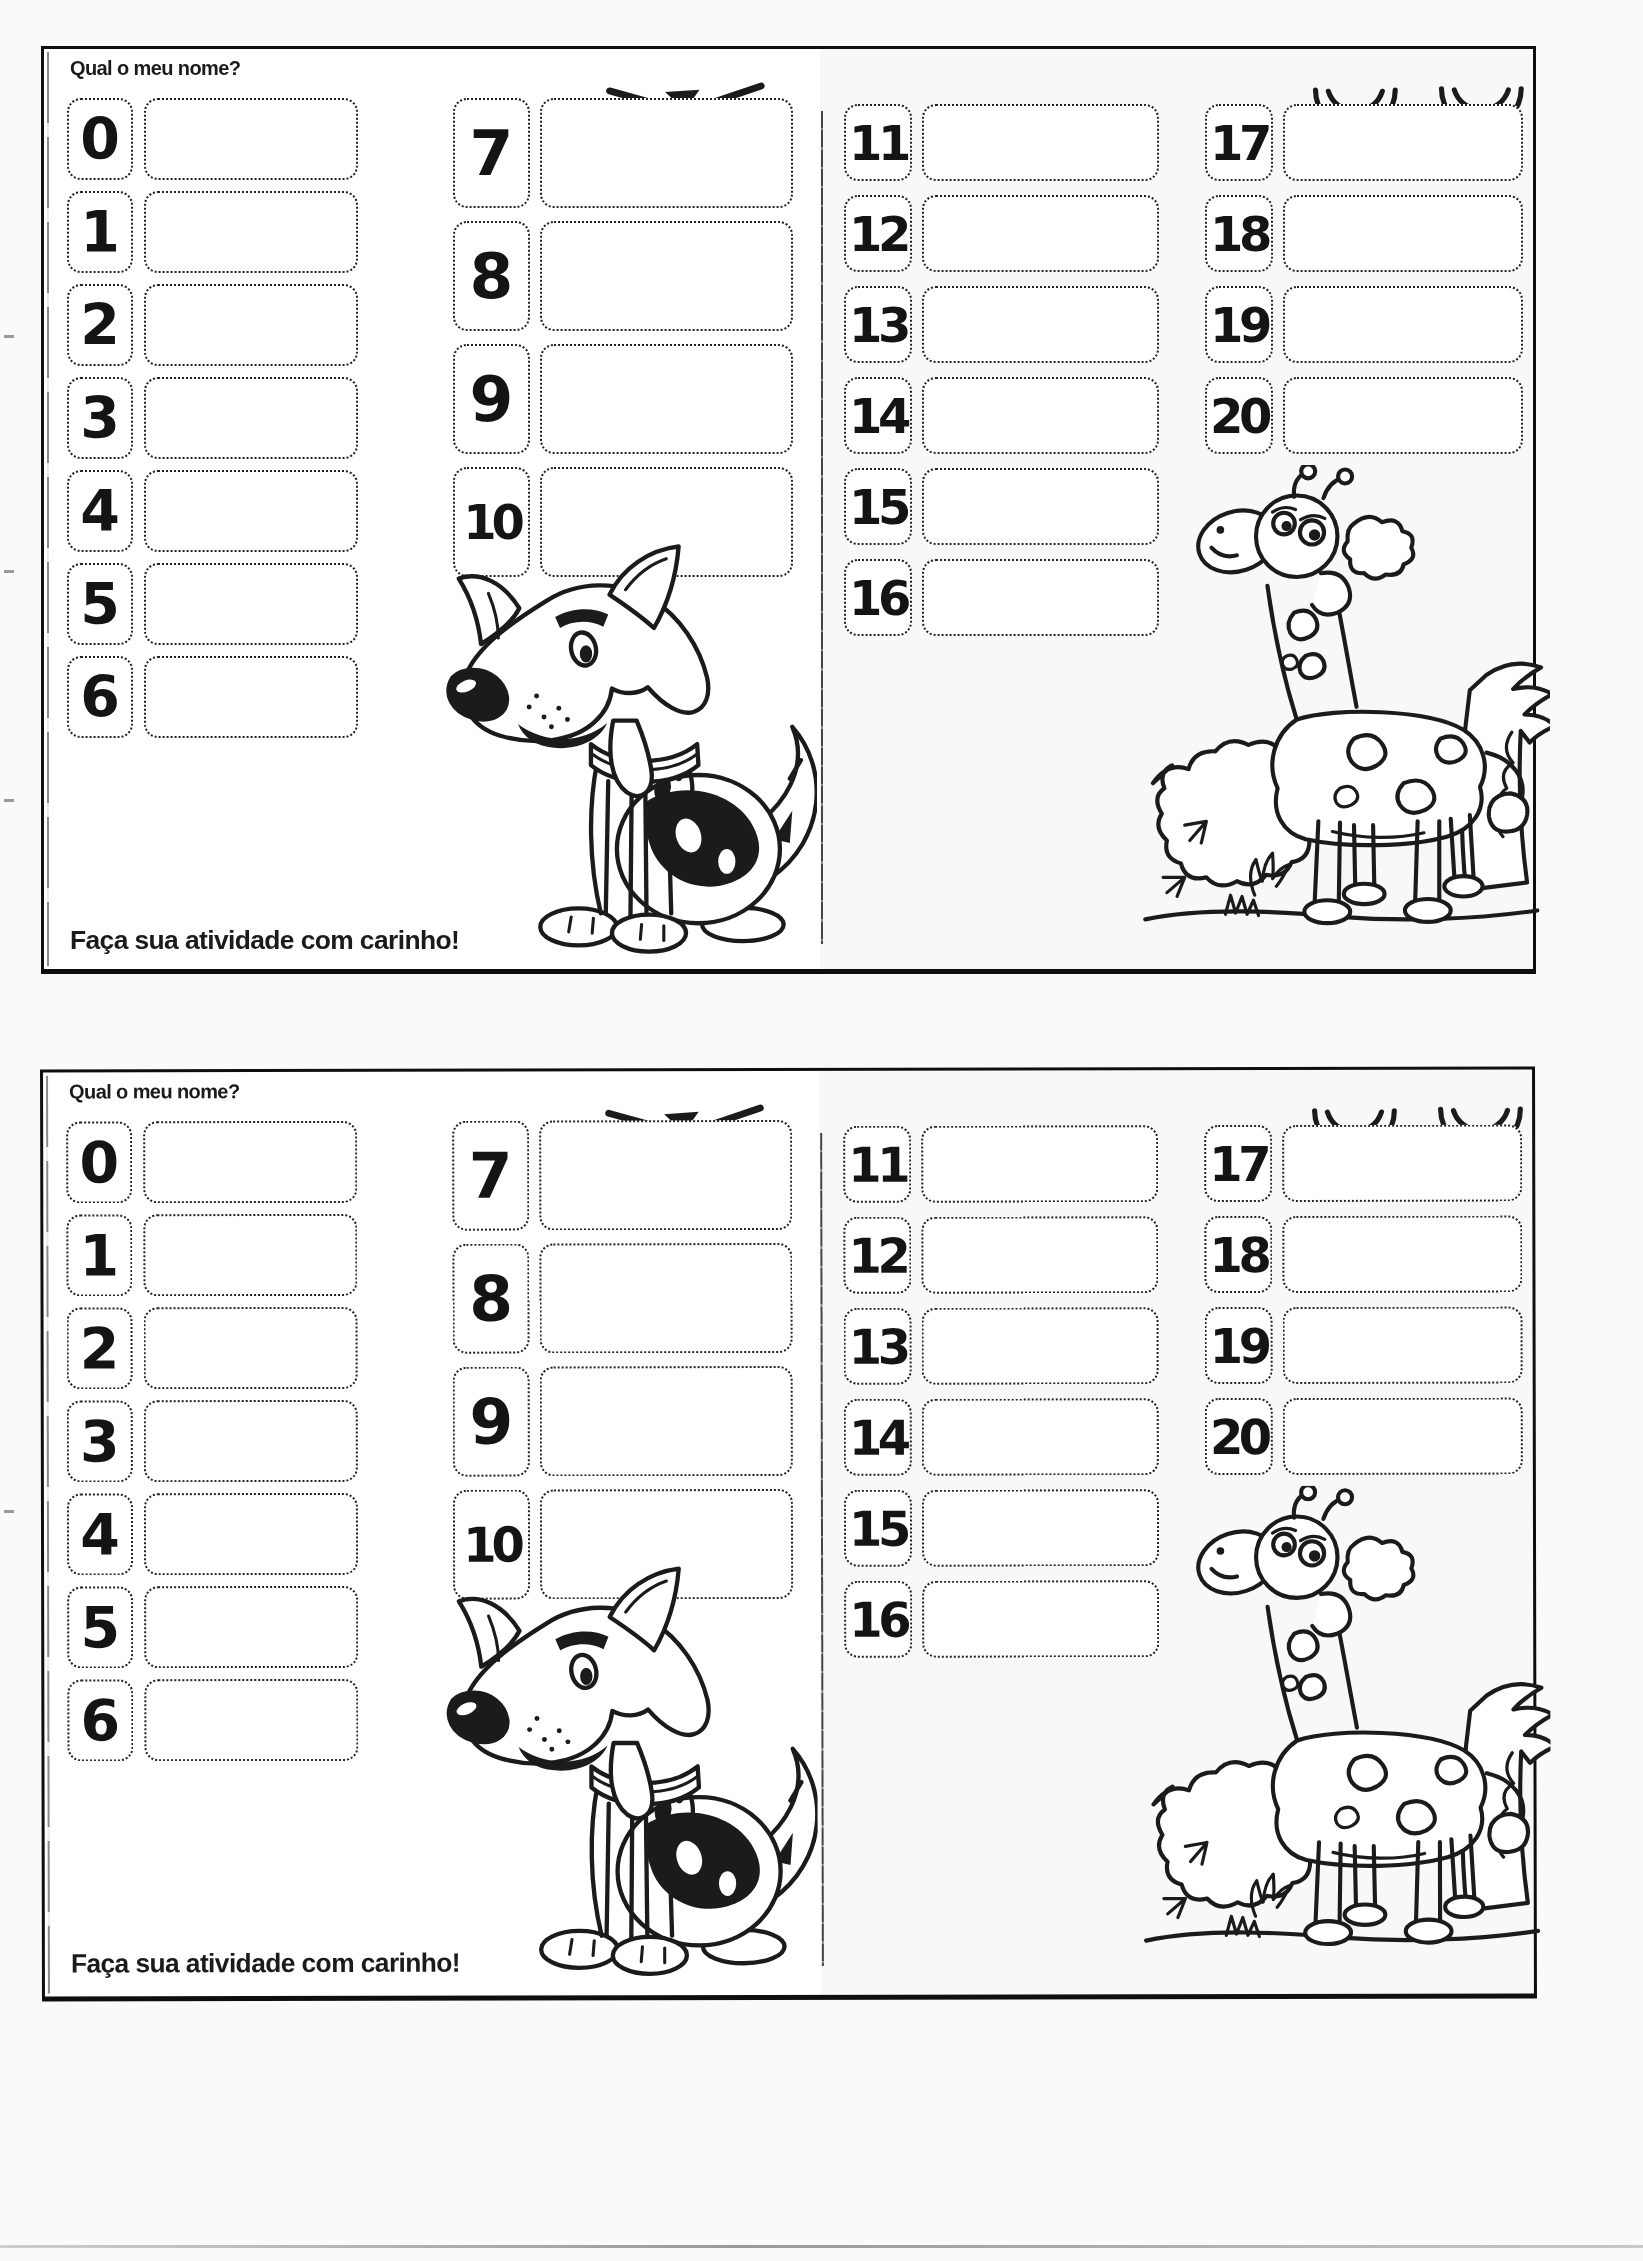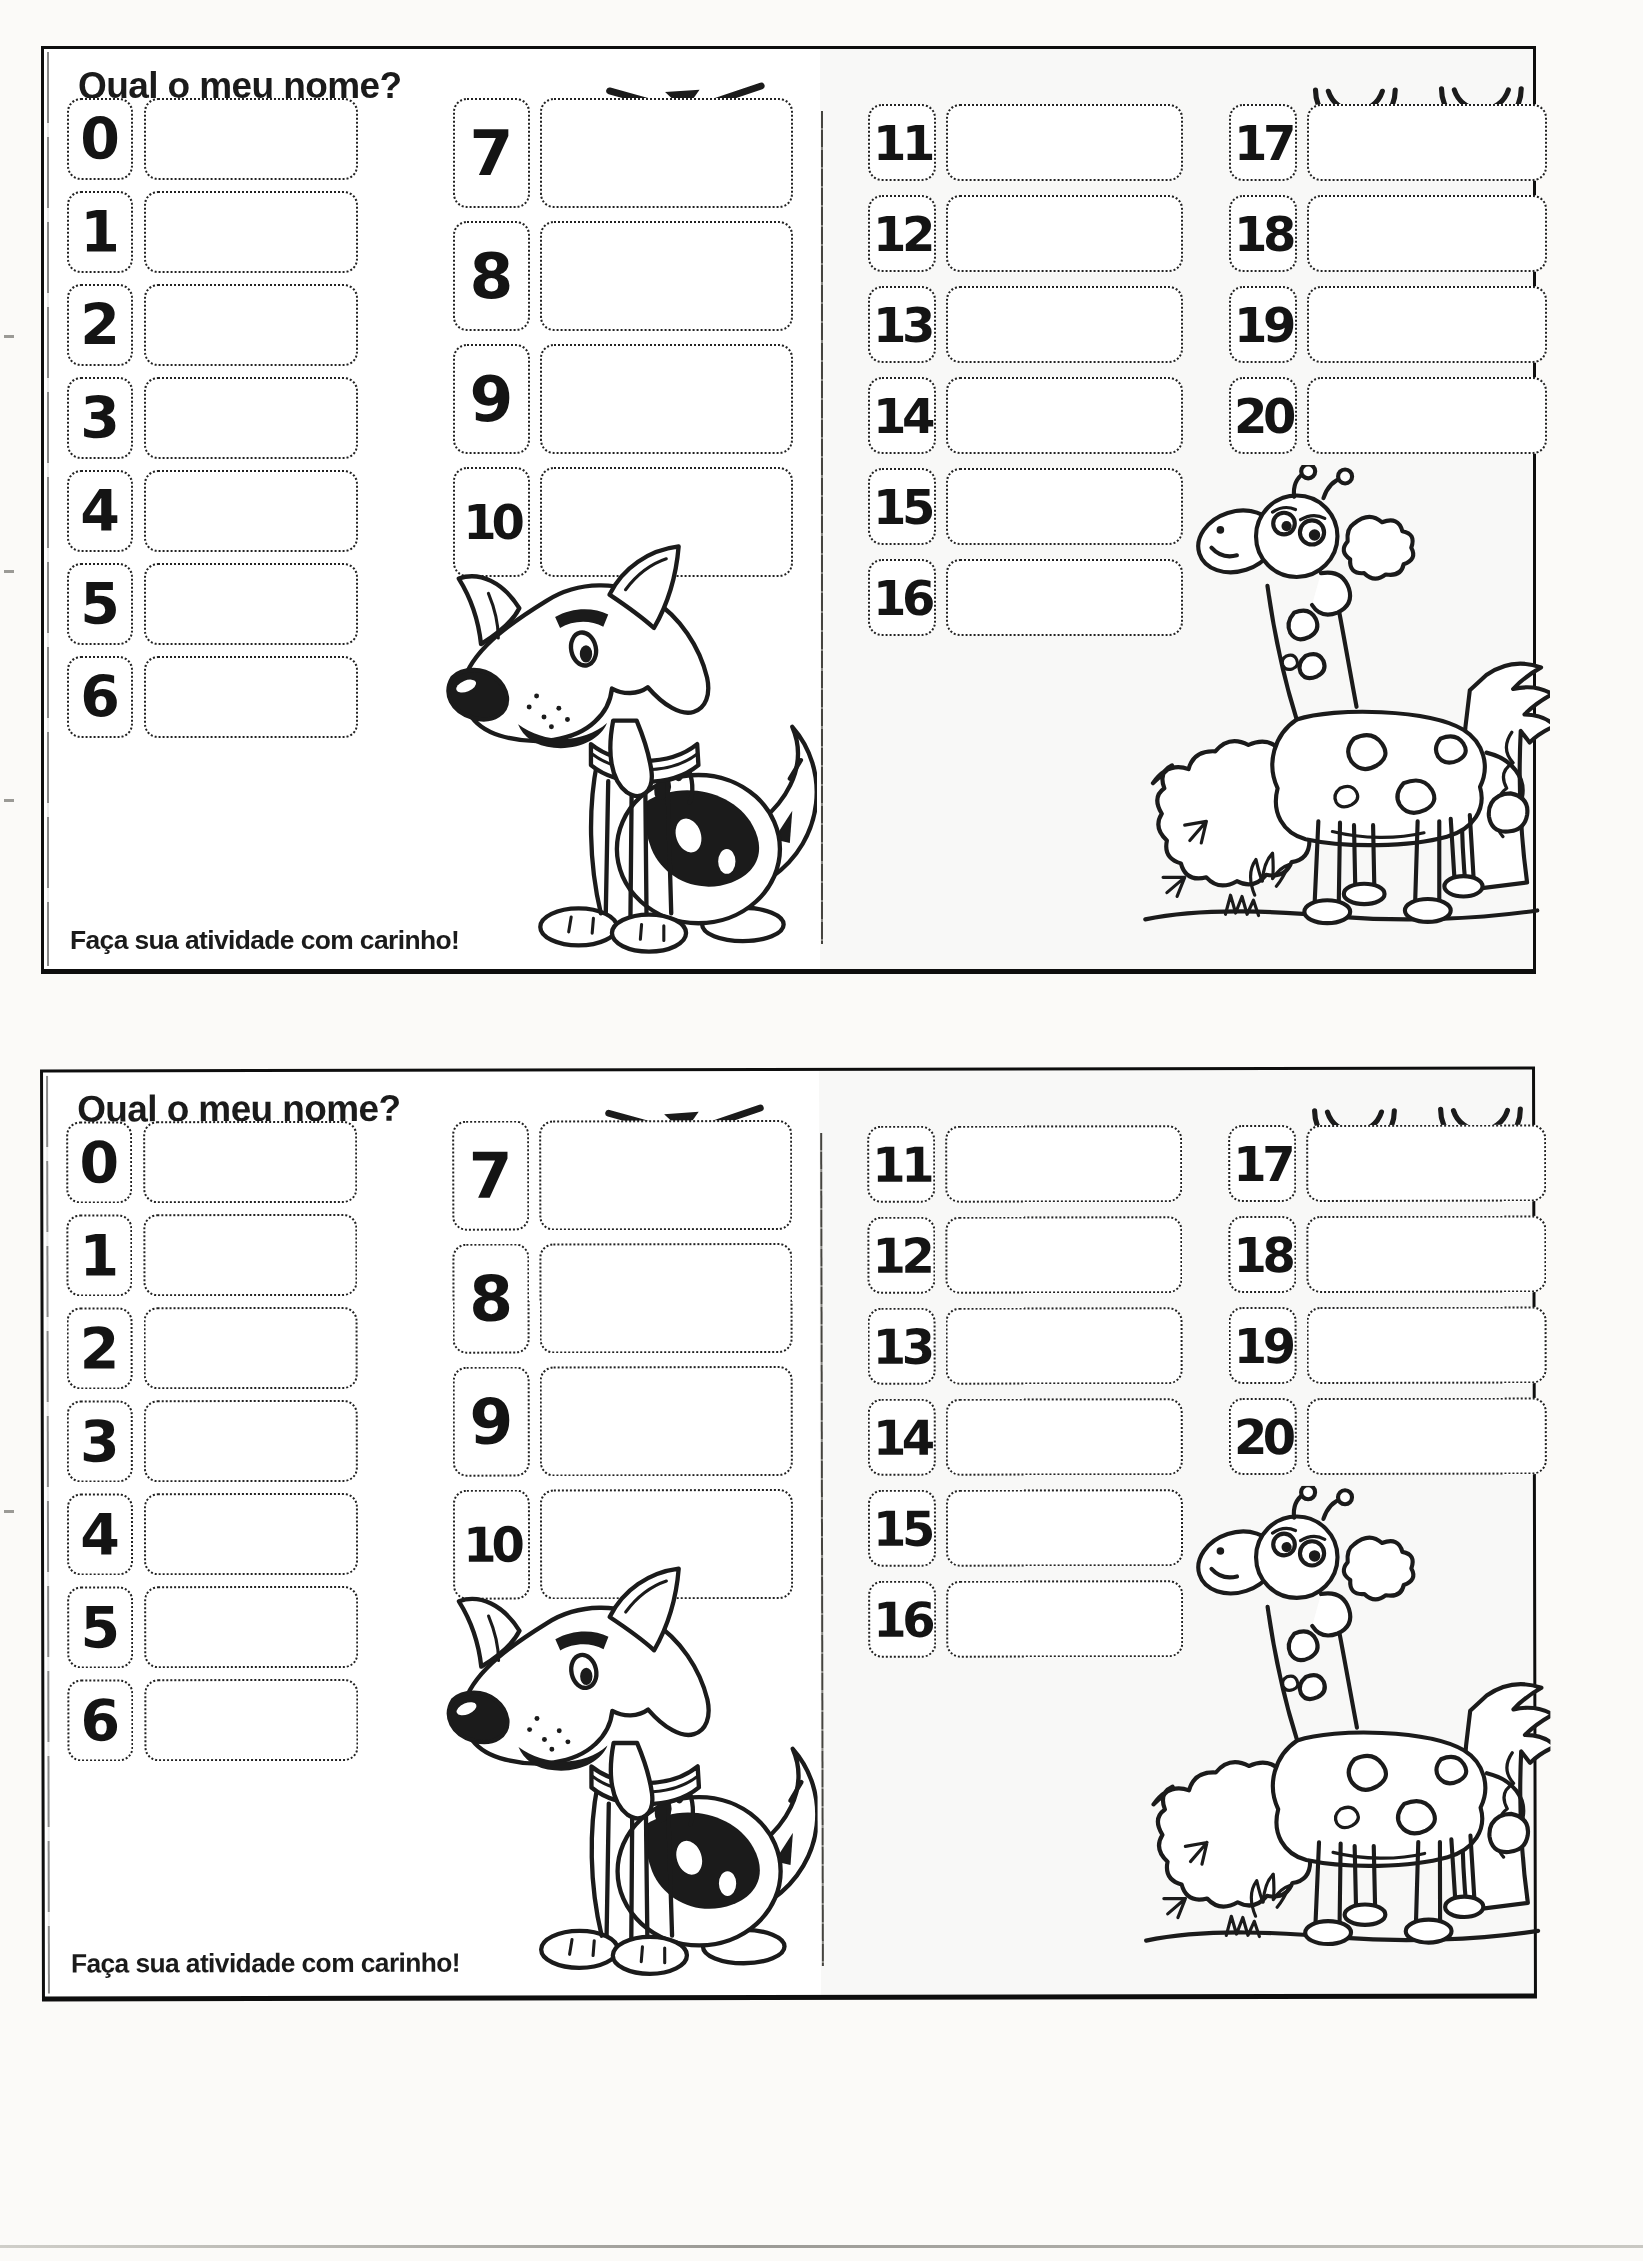--- a/index.html
+++ b/index.html
@@ -5,42 +5,42 @@
   html,body{margin:0;padding:0;background:#fbfaf8;}
   .page{position:relative;width:1643px;height:2261px;background:#fbfaf8;overflow:hidden;
         font-family:"Liberation Sans",sans-serif;color:#1b1b1b;}
   .sheet{position:absolute;left:41px;width:1495px;background:#fff;
          border:3.2px solid #0e0e0e;border-bottom-width:5.8px;box-sizing:border-box;}
   #sheet-0{top:46px;height:928px;}
   #sheet-1{top:1068px;height:932px;transform:rotate(-0.12deg);}
   .scan-streak{position:absolute;left:2.6px;top:2.6px;bottom:2.6px;width:2.6px;
          background:repeating-linear-gradient(to bottom,rgba(40,40,40,.55) 0 71px,rgba(40,40,40,.10) 71px 85px);}
   .right-tint{position:absolute;left:776px;top:0;right:0;bottom:0;background:rgba(125,120,110,0.055);}
-  .title{position:absolute;left:26px;top:7.7px;margin:8px;font-size:37px;font-weight:700;letter-spacing:-0.6px;}
+  .title{position:absolute;left:26px;top:7.7px;margin:0;font-size:20px;font-weight:700;letter-spacing:-0.6px;}
   .footer{position:absolute;left:26px;top:876px;margin:0;font-size:26.4px;font-weight:700;letter-spacing:-0.6px;}
   .col{position:absolute;}
   .col-a{left:23px;top:49px;}
   .col-b{left:409px;top:49px;}
   .col-c{left:800px;top:55px;}
   .col-d{left:1161px;top:55px;}
   .divider{position:absolute;left:777px;top:62px;width:1.9px;height:833px;
          background:repeating-linear-gradient(to bottom,#45443f 0 17px,#8a8984 17px 19.3px);}
   .num-row{display:flex;align-items:stretch;}
   .cell{border:2.3px dotted #222;border-radius:14px;background:#fff;box-sizing:border-box;}
   .num-box{display:flex;align-items:center;justify-content:center;
          font-family:"DejaVu Sans",sans-serif;font-weight:bold;color:#141414;}
   .col-a .num-row{margin-bottom:11px;}
   .col-a .num-box{width:66px;height:82px;font-size:57px;}
   .col-a .write-box{width:214px;height:82px;margin-left:11px;}
   .col-b .num-row{margin-bottom:13px;}
   .col-b .num-box{width:77px;height:110px;font-size:63px;}
   .col-b .num-box.two{font-size:48px;letter-spacing:-5.2px;}
   .col-b .write-box{width:253px;height:110px;margin-left:10.3px;}
   .col-c .num-row,.col-d .num-row{margin-bottom:14px;}
-  .col-c .num-box,.col-d .num-box{width:68px;height:77px;font-size:49px;margin-left:24px;}
+  .col-c .num-box,.col-d .num-box{width:68px;height:77px;font-size:49px;}
   .col-c .num-box.two,.col-d .num-box.two{font-size:48px;letter-spacing:-4.5px;}
   .col-c .write-box{width:237px;height:77px;margin-left:10.3px;}
   .col-d .write-box{width:240px;height:77px;margin-left:10.3px;}
   .doodle{position:absolute;}
   .check-mark{left:559px;top:32px;width:166px;height:37px;}
   .u-marks{left:1262px;top:32px;width:271px;height:54px;}
   .art{position:absolute;}
   .art svg{display:block;width:100%;height:auto;}
   .dog{left:353px;top:474px;width:420px;}
   .giraffe{left:1086px;top:416px;width:420px;}

